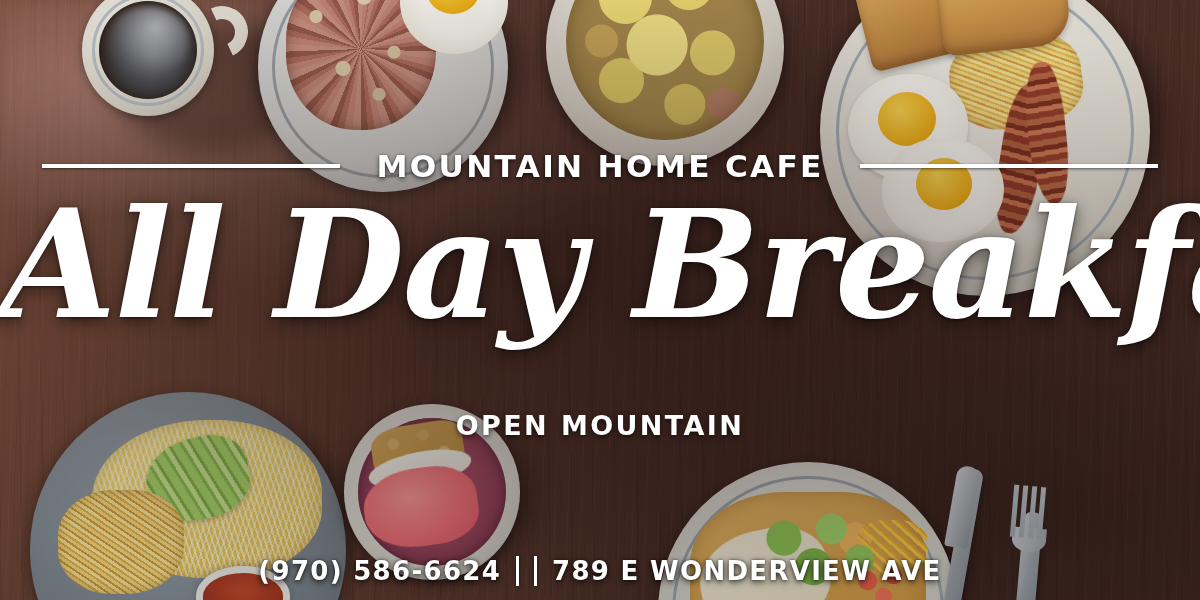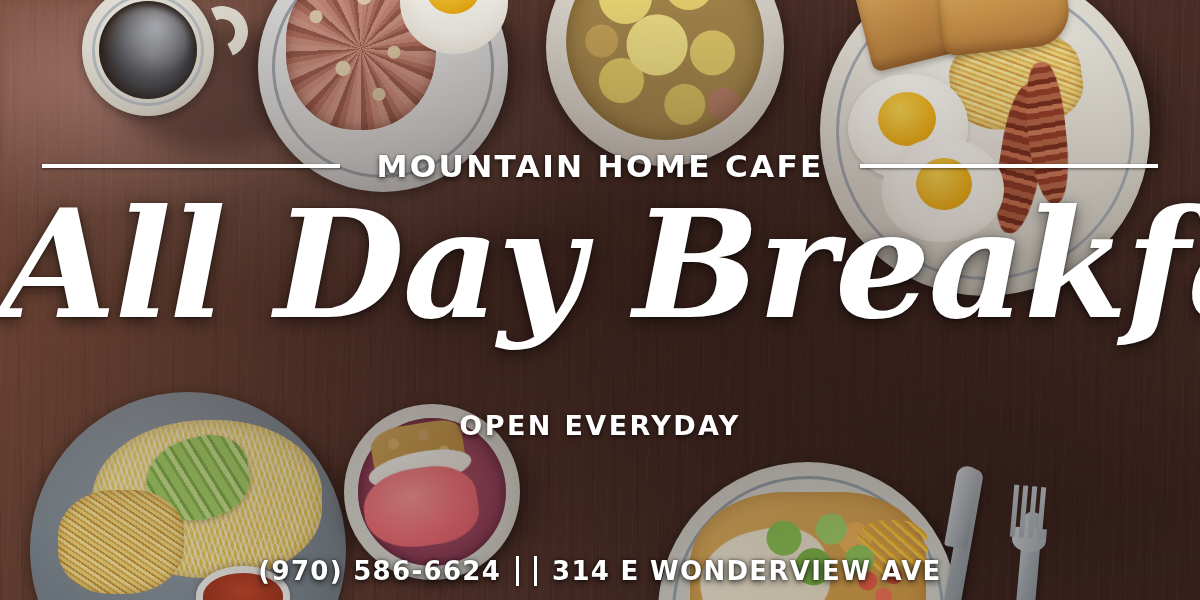--- a/index.html
+++ b/index.html
@@ -476,23 +476,23 @@
   <div class="content">
 
     <div class="eyebrow-row">
       <div class="rule rule-l"></div>
       <div class="eyebrow">MOUNTAIN HOME CAFE</div>
       <div class="rule rule-r"></div>
     </div>
 
     <div class="headline">All Day Breakfast!</div>
 
-    <div class="subline">OPEN EVERYDAY</div>
+    <div class="subline">OPEN MOUNTAIN</div>
 
     <div class="footer">
       <span>(970) 586-6624</span>
       <span class="sep"></span>
       <span class="sep"></span>
-      <span>314 E WONDERVIEW AVE</span>
+      <span>789 E WONDERVIEW AVE</span>
     </div>
 
   </div>
 </div>
 
 </body></html>

